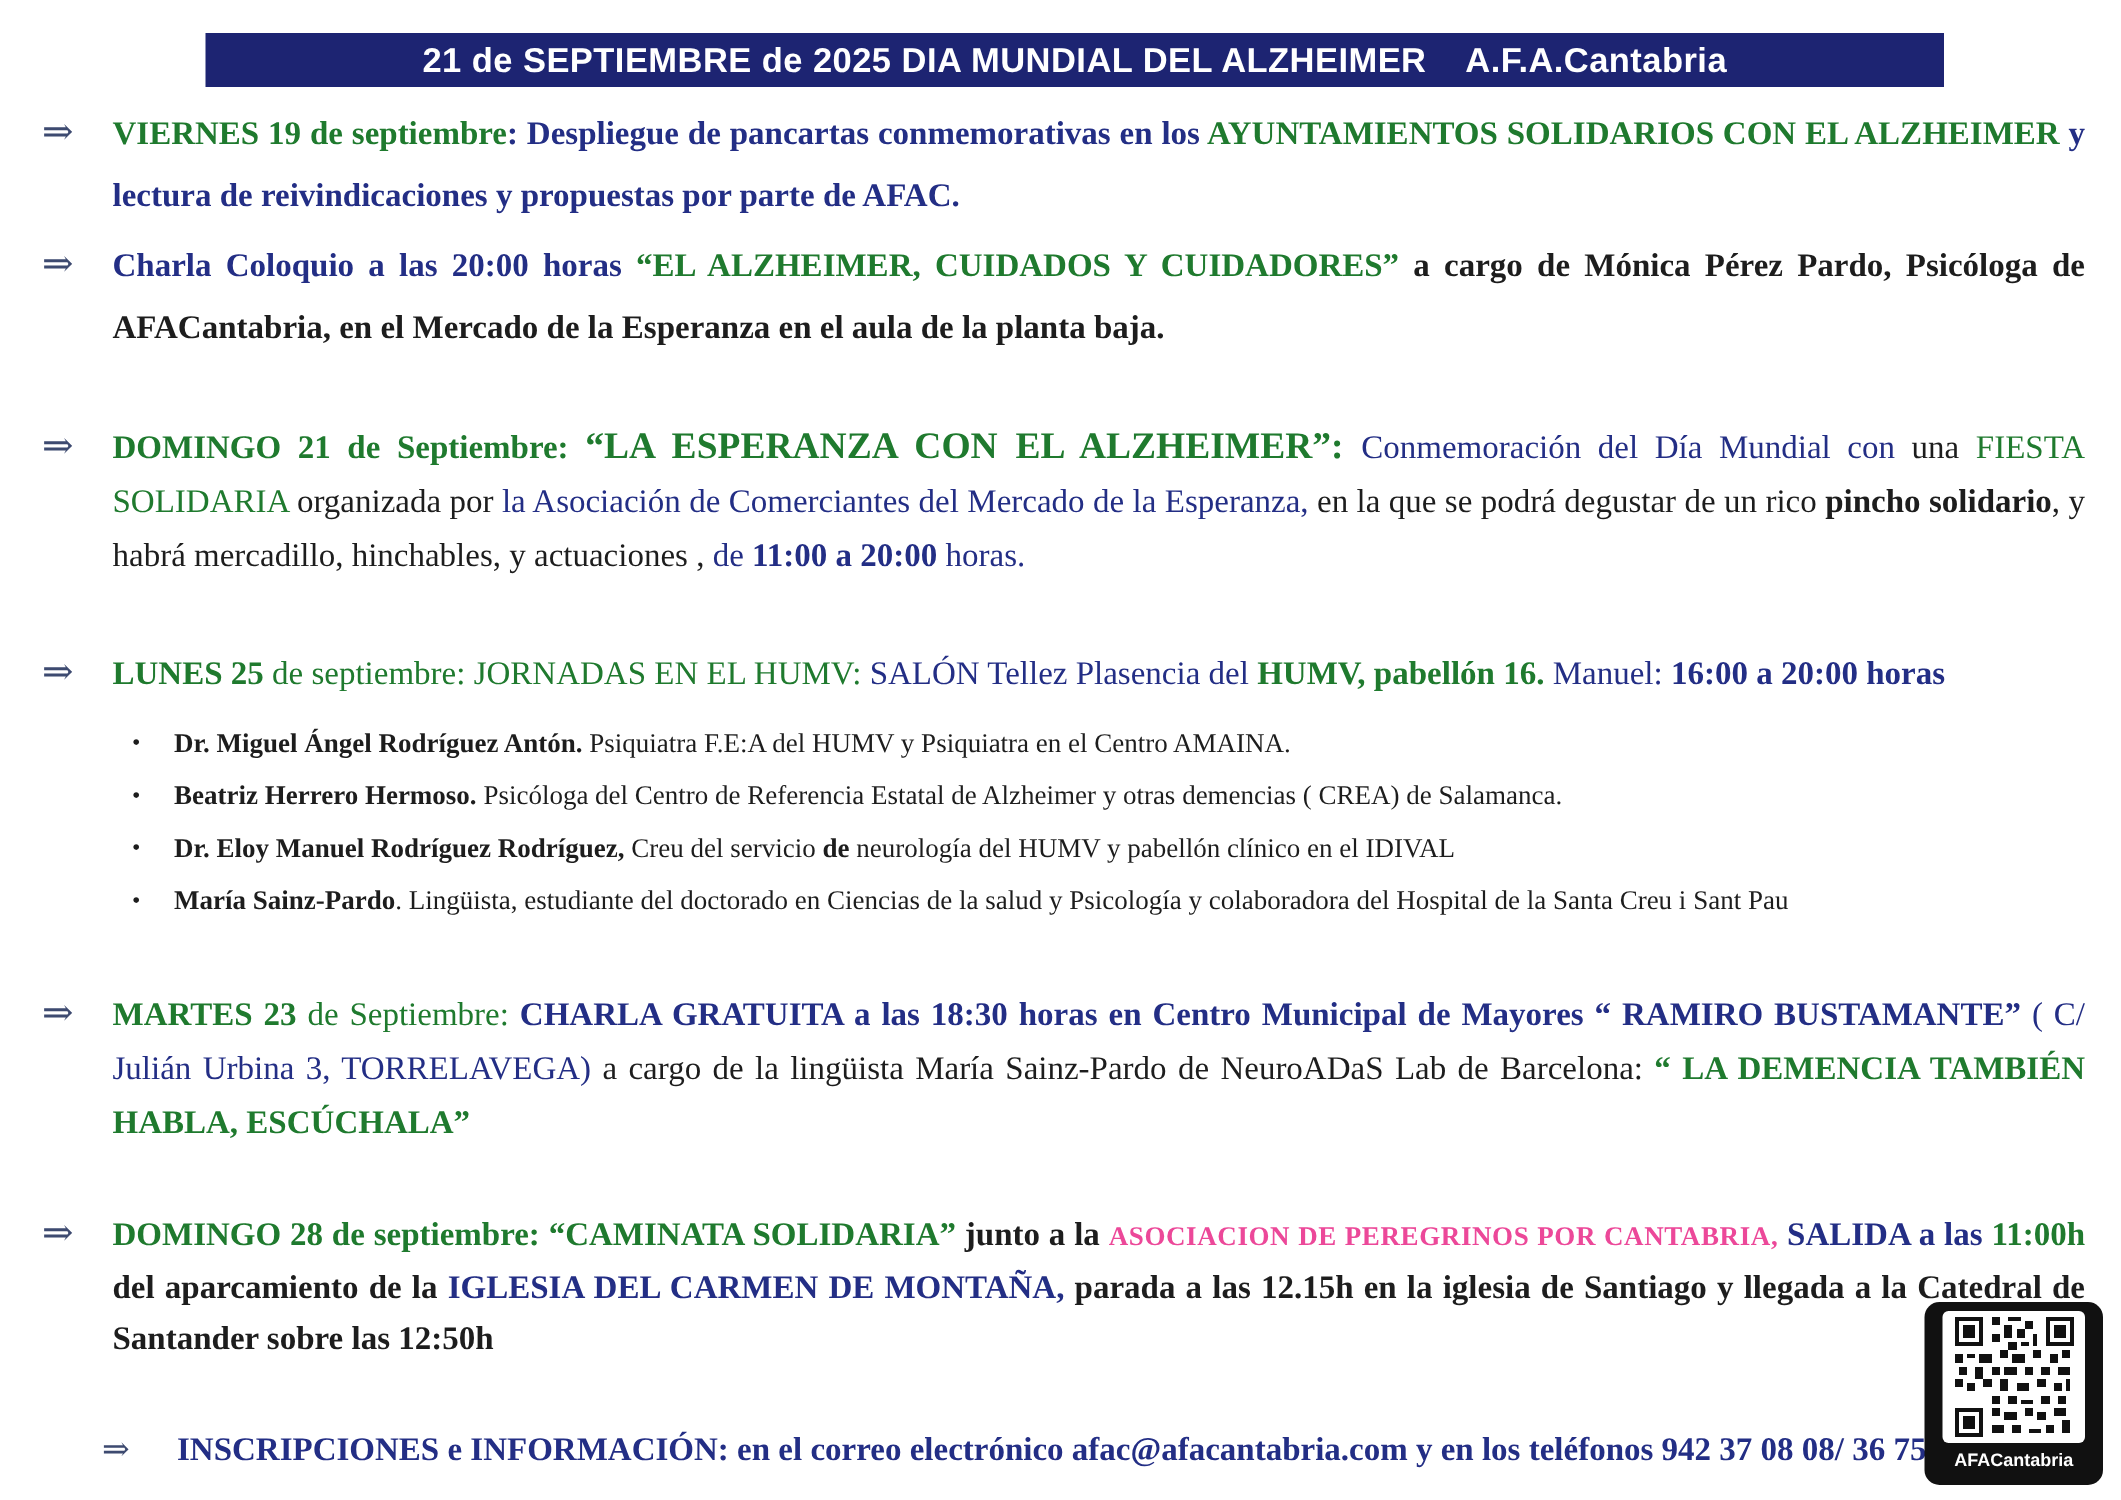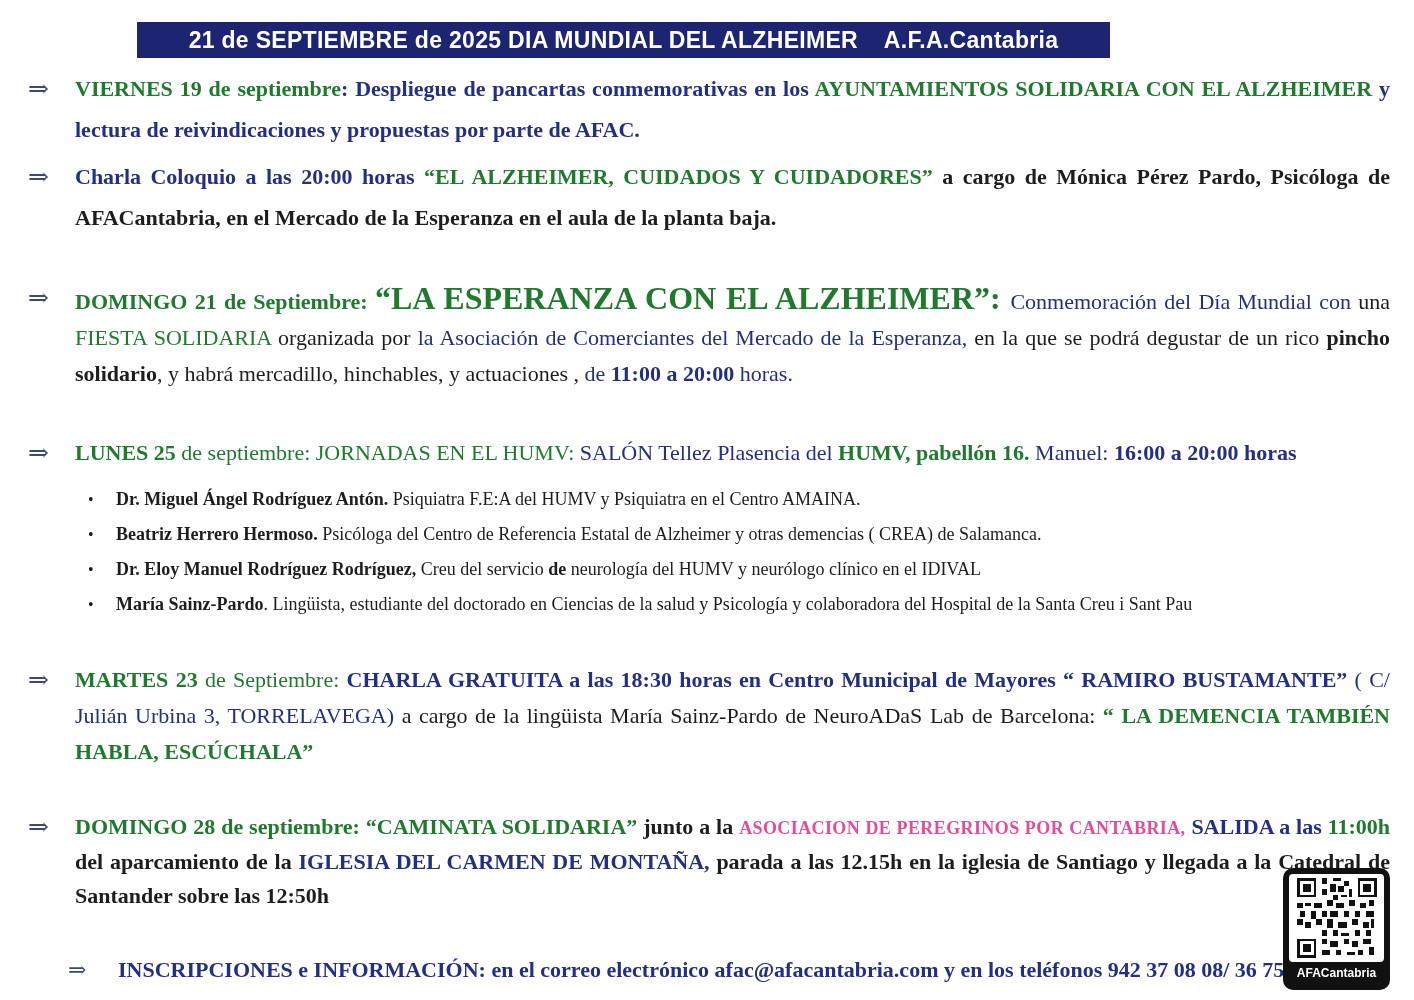--- a/index.html
+++ b/index.html
@@ -5,21 +5,21 @@
   html,body{margin:0;padding:0;}
   body{
     width:1414px;height:1000px;
     background:#ffffff;
     font-family:"Liberation Serif","DejaVu Serif",serif;
     position:relative;
     overflow:hidden;
     color:#1d1d1d;
   }
   .banner{
-    position:absolute;left:137px;top:22px;width:973px;height:36px;
+    position:absolute;left:137px;top:22px;width:1159px;height:36px;
     background:#1d2472;
     color:#ffffff;
     font-family:"Liberation Sans","DejaVu Sans",sans-serif;
     font-weight:bold;font-size:23px;
     display:flex;align-items:center;justify-content:center;
     letter-spacing:0.3px;
     white-space:pre;
   }
   .content{
     position:absolute;left:28px;top:68px;width:1362px;
@@ -38,31 +38,31 @@
   .subitem{display:flex;line-height:35px;font-size:18px;}
   .dot{width:28px;flex-shrink:0;color:#1d1d1d;font-size:16px;}
   .b5{line-height:36px;font-size:22px;margin-top:40px;}
   .b6{line-height:34px;font-size:22px;margin-top:40px;}
   .b7{line-height:41px;font-size:22px;margin-top:36px;padding-left:40px;}
   .b7 .marker{width:50px;font-size:22px;}
 
   
   .g  {color:#1f7a2e;}
   .gb {color:#1f7a2e;font-weight:bold;}
-  .gb-lg{color:#1f7a2e;font-weight:bold;font-size:32px;}
+  .gb-lg{color:#1f7a2e;font-weight:bold;font-size:25px;}
   .n  {color:#232e85;margin-top:12px;}
   .nb {color:#232e85;font-weight:bold;}
   .nb-sm{color:#232e85;font-weight:bold;font-size:22px;}
   .nsc{color:#ec4899;font-weight:bold;font-size:18px;letter-spacing:0.4px;}
   .b  {color:#1d1d1d;}
   .bb {color:#1d1d1d;font-weight:bold;}
 
   
   .qr{
-    position:absolute;left:1283px;top:868px;width:107px;height:122px;
+    position:absolute;left:1283px;top:868px;width:119px;height:122px;
     background:#111111;border-radius:10px;
     display:flex;flex-direction:column;align-items:center;
     box-sizing:border-box;padding:6px 6px 4px 6px;
   }
   .qr-inner{
     background:#ffffff;border-radius:4px;
     width:95px;height:88px;
     display:flex;align-items:center;justify-content:center;
   }
   .qr-inner svg{width:80px;height:80px;}
@@ -77,21 +77,21 @@
 <body>
 
 <div class="banner">
   <span>21 de SEPTIEMBRE de 2025 DIA MUNDIAL DEL ALZHEIMER    A.F.A.Cantabria</span>
 </div>
 
 <div class="content">
 
   <div class="bullet b1">
     <span class="marker">⇒</span>
-    <div class="btext"><span class="gb">VIERNES 19 de septiembre</span><span class="nb">: </span><span class="nb">Despliegue de pancartas conmemorativas en los </span><span class="gb">AYUNTAMIENTOS SOLIDARIA CON EL ALZHEIMER</span><span class="nb"> y lectura de reivindicaciones y propuestas por parte de AFAC.</span></div>
+    <div class="btext"><span class="gb">VIERNES 19 de septiembre</span><span class="nb">: </span><span class="nb">Despliegue de pancartas conmemorativas en los </span><span class="gb">AYUNTAMIENTOS SOLIDARIOS CON EL ALZHEIMER</span><span class="nb"> y lectura de reivindicaciones y propuestas por parte de AFAC.</span></div>
   </div>
 
   <div class="bullet b2">
     <span class="marker">⇒</span>
     <div class="btext"><span class="nb">Charla Coloquio a las 20:00 horas </span><span class="gb">“EL ALZHEIMER, CUIDADOS Y CUIDADORES”</span><span class="bb"> a cargo de Mónica Pérez Pardo, Psicóloga de AFACantabria, en el Mercado de la Esperanza en el aula de la planta baja.</span></div>
   </div>
 
   <div class="bullet b3">
     <span class="marker">⇒</span>
     <div class="btext"><span class="gb">DOMINGO 21 de Septiembre: </span><span class="gb-lg">“LA ESPERANZA CON EL ALZHEIMER”: </span><span class="n">Conmemoración del Día Mundial con </span><span class="b">una </span><span class="g">FIESTA SOLIDARIA </span><span class="b">organizada por </span><span class="n">la Asociación de Comerciantes del Mercado de la Esperanza, </span><span class="b">en la que se podrá degustar de un rico </span><span class="bb">pincho solidario</span><span class="b">,  y habrá mercadillo, hinchables, y actuaciones , </span><span class="n">de </span><span class="nb">11:00 a 20:00</span><span class="n"> horas.</span></div>
@@ -106,21 +106,21 @@
     <div class="subitem">
       <span class="dot">•</span>
       <div class="btext"><span class="bb">Dr. Miguel Ángel Rodríguez Antón.</span><span class="b"> Psiquiatra F.E:A del HUMV y Psiquiatra en el Centro AMAINA.</span></div>
     </div>
     <div class="subitem">
       <span class="dot">•</span>
       <div class="btext"><span class="bb">Beatriz Herrero Hermoso.</span><span class="b"> Psicóloga del Centro de Referencia Estatal de Alzheimer y otras demencias ( CREA)  de Salamanca.</span></div>
     </div>
     <div class="subitem">
       <span class="dot">•</span>
-      <div class="btext"><span class="bb">Dr. Eloy Manuel Rodríguez Rodríguez,</span><span class="b"> Creu del servicio </span><span class="bb">de</span><span class="b"> neurología del HUMV y neurólogo clínico en el IDIVAL</span></div>
+      <div class="btext"><span class="bb">Dr. Eloy Manuel Rodríguez Rodríguez,</span><span class="b"> Creu del servicio </span><span class="bb">de</span><span class="b"> neurología del HUMV y pabellón clínico en el IDIVAL</span></div>
     </div>
     <div class="subitem">
       <span class="dot">•</span>
       <div class="btext"><span class="bb">María Sainz-Pardo</span><span class="b">. Lingüista, estudiante del doctorado en Ciencias de la salud y Psicología y colaboradora del Hospital de la Santa Creu i Sant Pau</span></div>
     </div>
   </div>
 
   <div class="bullet b5">
     <span class="marker">⇒</span>
     <div class="btext"><span class="gb">MARTES 23 </span><span class="g">de Septiembre: </span><span class="nb">CHARLA GRATUITA  a las 18:30 horas en Centro Municipal de Mayores “ RAMIRO BUSTAMANTE”</span><span class="n">  ( C/ Julián Urbina 3, TORRELAVEGA)</span><span class="b"> a cargo de la lingüista María Sainz-Pardo de NeuroADaS Lab de Barcelona:  </span><span class="gb">“ LA DEMENCIA TAMBIÉN HABLA, ESCÚCHALA”</span></div>

